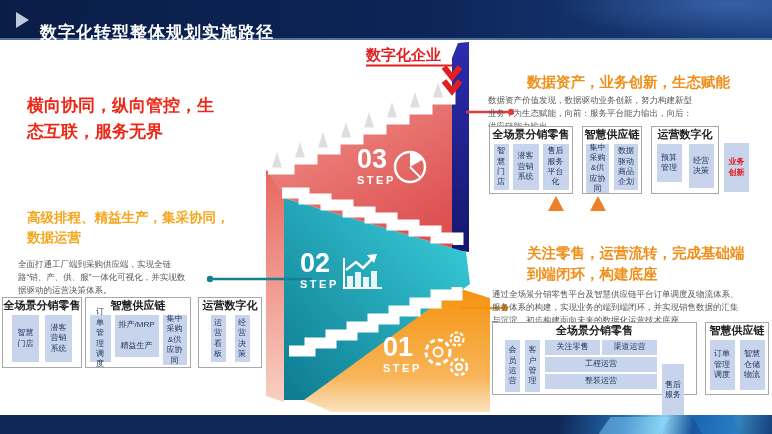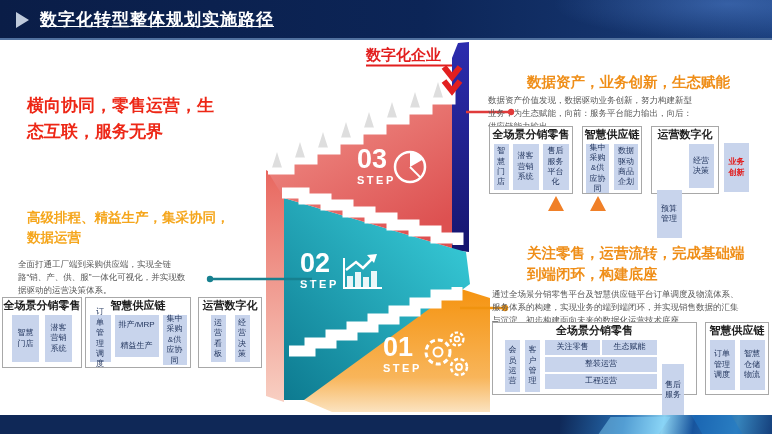--- a/index.html
+++ b/index.html
@@ -6,22 +6,22 @@
   .stage{position:relative;width:772px;height:434px;background:#fff;overflow:hidden;
          font-family:"Liberation Sans",sans-serif;}
   
   .hdr{position:absolute;left:0;top:0;width:772px;height:40px;
        background:linear-gradient(90deg,#0a1d47 0%,#0c2557 55%,#1b3f7d 100%);
        border-bottom:2px solid #51719f;box-sizing:border-box;}
   .hdr .glow{position:absolute;right:0;top:0;width:220px;height:40px;
        background:radial-gradient(ellipse at 80% 10%,rgba(90,140,220,.45),rgba(90,140,220,0) 70%);}
   .hdr .tri{position:absolute;left:16px;top:12px;width:0;height:0;
        border-left:13px solid #bfcadb;border-top:8px solid transparent;border-bottom:8px solid transparent;}
-  .hdr .ttl{position:absolute;left:40px;top:0;line-height:40px;color:#fff;
-       font-size:17px;font-weight:bold;letter-spacing:1px;text-decoration:underline;}
+  .hdr .ttl{position:absolute;left:40px;top:13px;line-height:40px;color:#fff;
+       font-size:17px;font-weight:bold;letter-spacing:1px;}
   
   .ftr{position:absolute;left:0;top:415px;width:772px;height:19px;background:#0f2857;overflow:hidden;}
   .ftr .s1{position:absolute;left:560px;top:0;width:215px;height:19px;
        background:linear-gradient(100deg,rgba(40,110,190,.0) 0%,rgba(45,130,205,.75) 30%,rgba(150,225,255,.9) 48%,rgba(25,95,175,.8) 62%,rgba(70,170,230,.7) 82%,rgba(20,70,140,.6) 100%);}
   .ftr .s2{position:absolute;left:600px;top:2px;width:60px;height:30px;background:rgba(140,220,255,.45);transform:skewX(-35deg);}
   .ftr .s3{position:absolute;left:700px;top:0px;width:40px;height:30px;background:rgba(30,120,200,.5);transform:skewX(30deg);}
   
   .abs{position:absolute;}
   .h-red{color:#ed2716;font-weight:bold;font-size:17px;line-height:1.5;}
   .h-org{color:#f5a61c;font-weight:bold;font-size:13.5px;line-height:1.45;}
@@ -163,21 +163,21 @@
       <line x1="460" y1="308" x2="506" y2="308" stroke-width="2.5"></line>
       <circle cx="505" cy="308" r="3.2" fill="#f0930f" stroke="none"></circle>
     </g>
 
     <polygon points="548,211 556,196 564,211" fill="#f08028"></polygon>
     <polygon points="590,211 598,196 606,211" fill="#f08028"></polygon>
   </svg>
 
   <div class="abs toplabel" style="left:366px;top:46px;">数字化企业</div>
 
-  <div class="abs h-red" style="left:27px;top:93px;width:188px;">横向协同，零售运营，生态互联，服务无界</div>
+  <div class="abs h-red" style="left:27px;top:93px;width:188px;">横向协同，纵向管控，生态互联，服务无界</div>
 
   <div class="abs h-org" style="left:27px;top:208px;width:210px;">高级排程、精益生产，集采协同，数据运营</div>
 
   <div class="abs body-txt" style="left:18px;top:258px;width:172px;">全面打通工厂端到采购供应端，实现全链路“销、产、供、服”一体化可视化，并实现数据驱动的运营决策体系。</div>
 
   <div class="abs h-org2" style="left:527px;top:72px;">数据资产，业务创新，生态赋能</div>
 
   <div class="abs body-txt" style="left:488px;top:94px;width:212px;">数据资产价值发现，数据驱动业务创新，努力构建新型业务，为生态赋能，向前：服务平台能力输出，向后：供应链能力输出</div>
 
   <div class="abs h-org2" style="left:527px;top:243px;width:226px;">关注零售，运营流转，完成基础端到端闭环，构建底座</div>
@@ -225,39 +225,39 @@
     <div class="gtitle">智慧供应链</div>
     <div class="grow" style="gap:5px;">
       <div class="cell" style="width:23px;height:49px;">集中采购&amp;供应协同</div>
       <div class="cell" style="width:24px;height:46px;">数据驱动商品企划</div>
     </div>
   </div>
 
   <div class="group" style="left:651px;top:126px;width:68px;height:68px;">
     <div class="gtitle">运营数字化</div>
     <div class="grow" style="gap:7px;">
-      <div class="cell" style="width:25px;height:48px;margin-top:46px;">预算管理</div>
+      <div class="cell" style="width:25px;height:38px;">预算管理</div>
       <div class="cell" style="width:25px;height:44px;">经营决策</div>
     </div>
   </div>
 
   <div class="cell red abs" style="left:724px;top:143px;width:25px;height:49px;">业务创新</div>
 
   <div class="group" style="left:492px;top:322px;width:205px;height:73px;">
     <div class="gtitle">全场景分销零售</div>
     <div class="grow" style="gap:5px;">
       <div class="cell" style="width:15px;height:52px;">会员运营</div>
       <div class="cell" style="width:15px;height:52px;">客户管理</div>
       <div class="gcol" style="gap:2px;">
         <div style="display:flex;gap:2px;">
           <div class="cell" style="width:55px;height:15px;">关注零售</div>
-          <div class="cell" style="width:55px;height:15px;">生态赋能</div>
+          <div class="cell" style="width:55px;height:15px;">渠道运营</div>
         </div>
+        <div class="cell" style="width:112px;height:15px;">工程运营</div>
         <div class="cell" style="width:112px;height:15px;">整装运营</div>
-        <div class="cell" style="width:112px;height:15px;">工程运营</div>
       </div>
       <div class="cell" style="width:22px;height:52px;margin-top:24px;">售后服务</div>
     </div>
   </div>
 
   <div class="group" style="left:705px;top:322px;width:64px;height:73px;">
     <div class="gtitle">智慧供应链</div>
     <div class="grow" style="gap:5px;">
       <div class="cell" style="width:25px;height:50px;">订单管理调度</div>
       <div class="cell" style="width:25px;height:50px;">智慧仓储物流</div>

